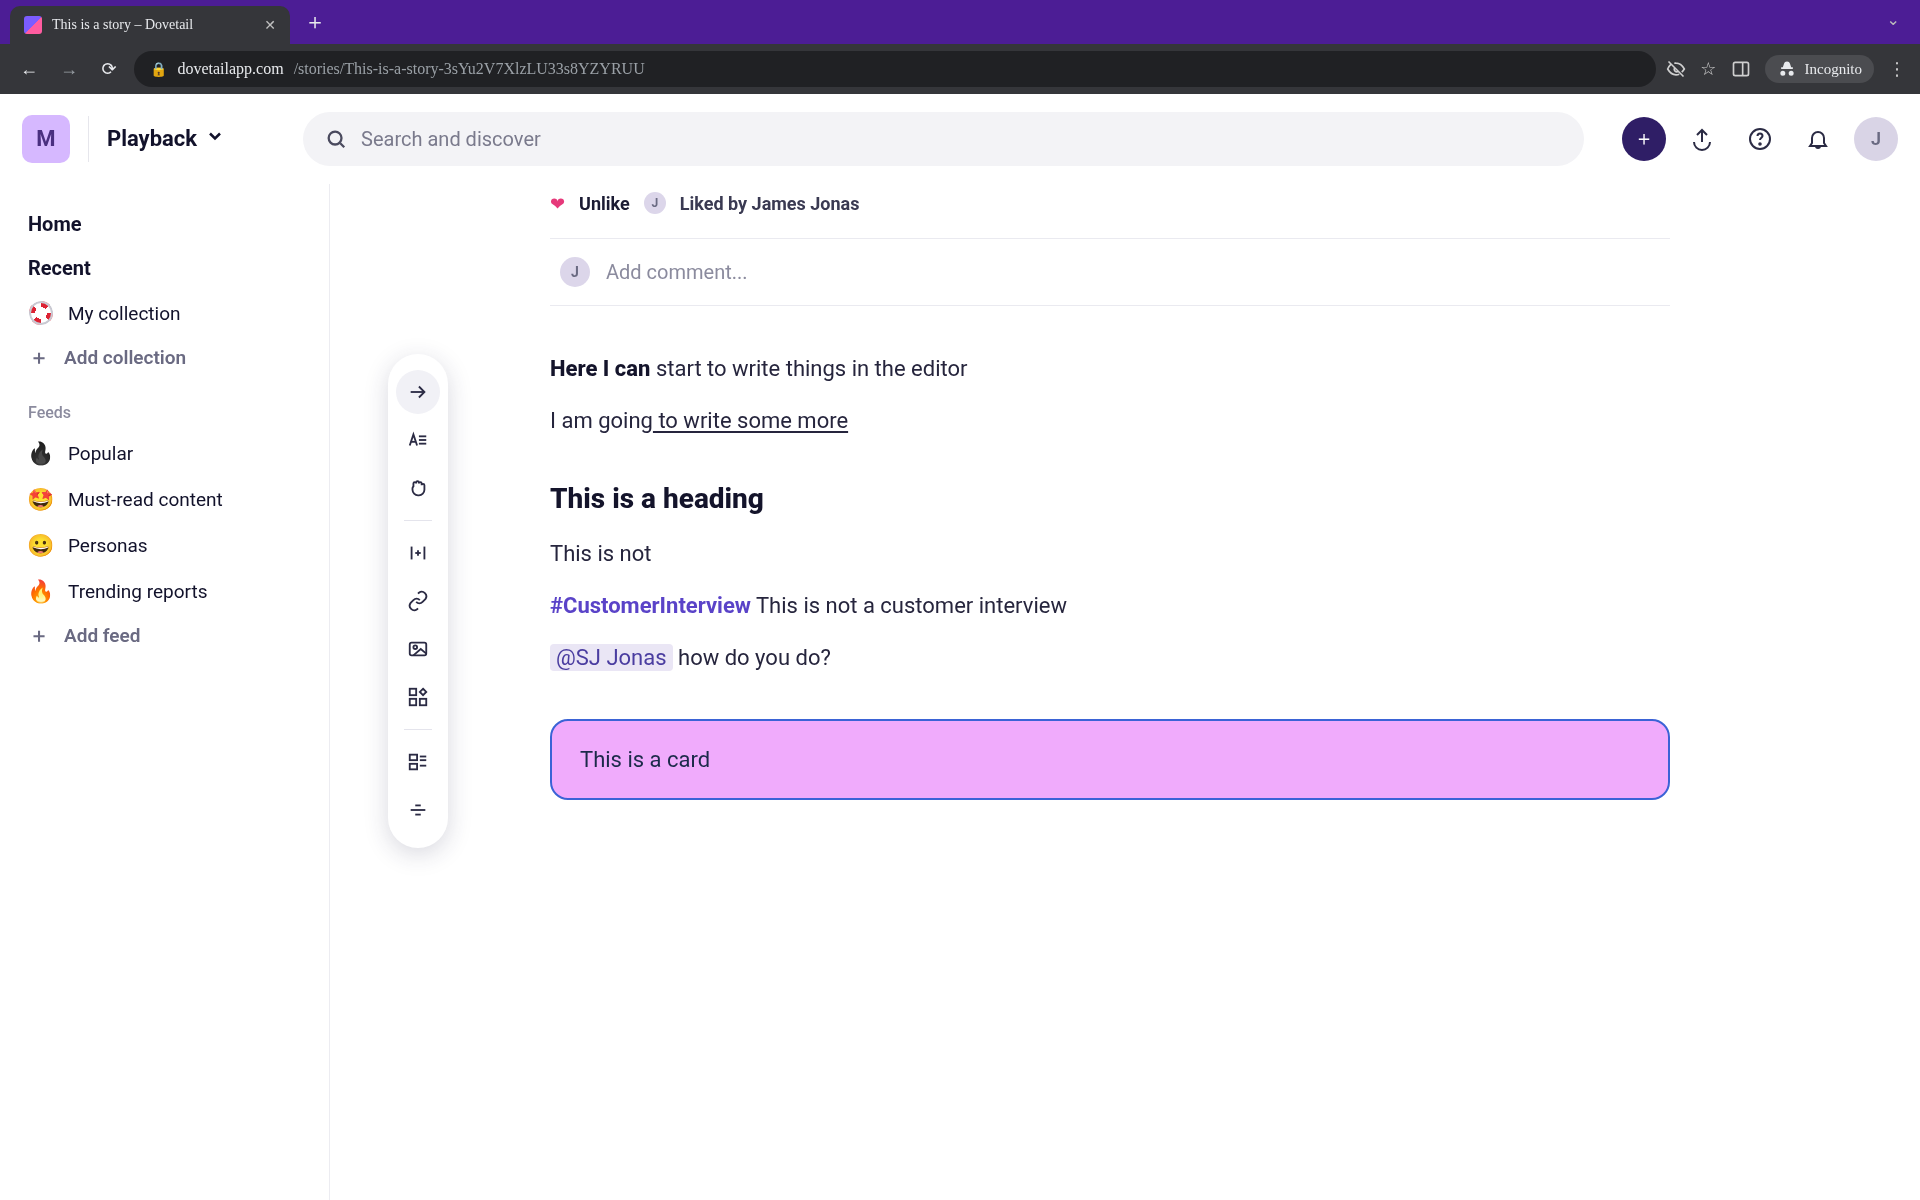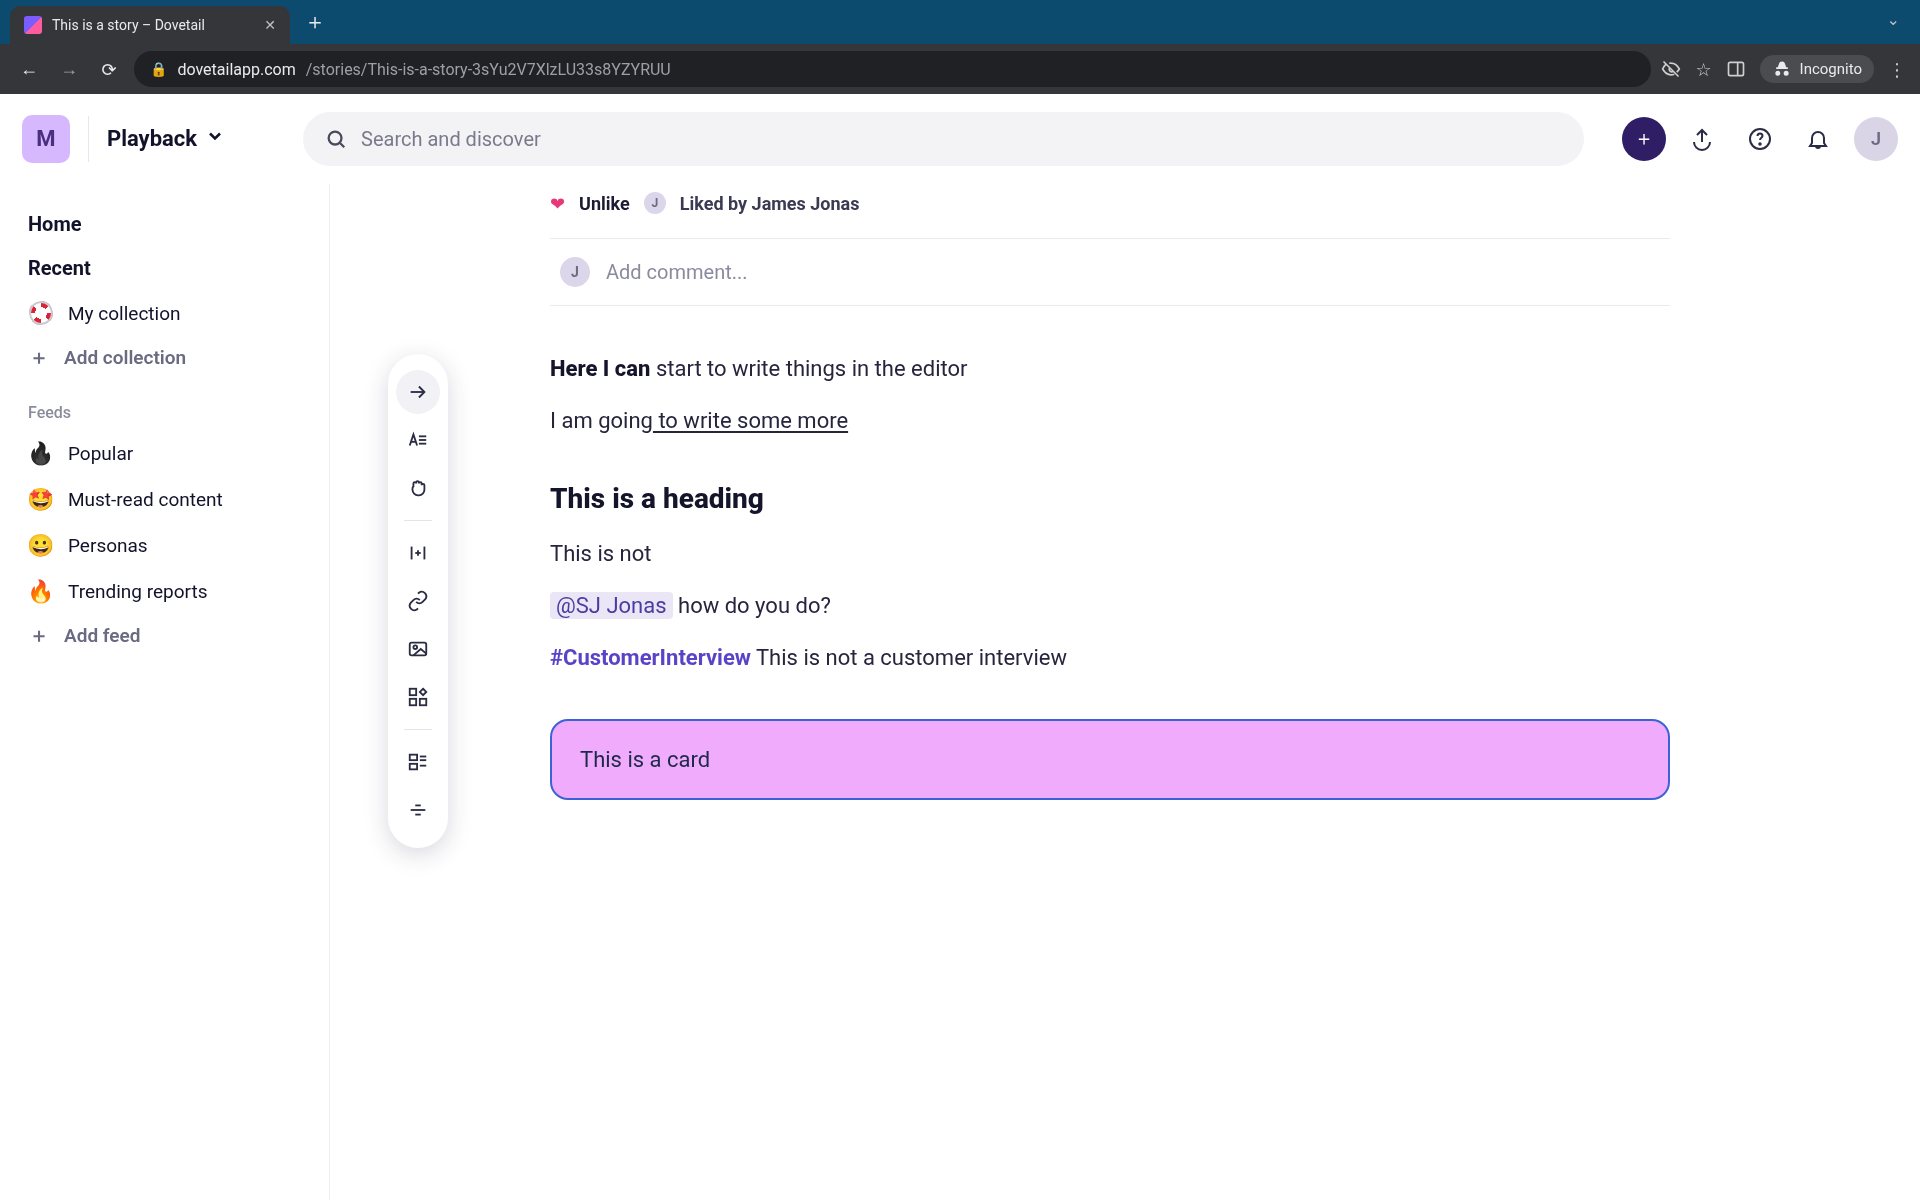--- a/index.html
+++ b/index.html
@@ -6,21 +6,21 @@
   body {
     font-family: -apple-system, BlinkMacSystemFont, "Segoe UI", Roboto, sans-serif;
     background: #fff;
     color: #1a1a2e;
     width: 1920px;
     height: 1200px;
     overflow: hidden;
   }
 
   
-  .browser-chrome { background: #0c4a6e; }
+  .browser-chrome { background: #4c1d95; font-family: Liberation Serif, serif; }
   .tab-strip {
     display: flex;
     align-items: center;
     height: 44px;
     padding-left: 10px;
   }
   .tab {
     display: flex;
     align-items: center;
     gap: 10px;
@@ -538,25 +538,25 @@
 
       <p class="para">
         <span>I am going</span><span class="under"> to write some more</span>
       </p>
 
       <h2 class="heading">This is a heading</h2>
 
       <p class="para">This is not</p>
 
       <p class="para">
+        <span class="hashtag">#CustomerInterview</span><span> This is not a customer interview</span>
+      </p>
+
+      <p class="para">
         <span class="mention">@SJ Jonas</span><span> how do you do?</span>
       </p>
 
-      <p class="para">
-        <span class="hashtag">#CustomerInterview</span><span> This is not a customer interview</span>
-      </p>
-
       <div class="card-block">
         <span>This is a card</span>
       </div>
     </div>
   </main>
 </div>
 
 </body></html>

